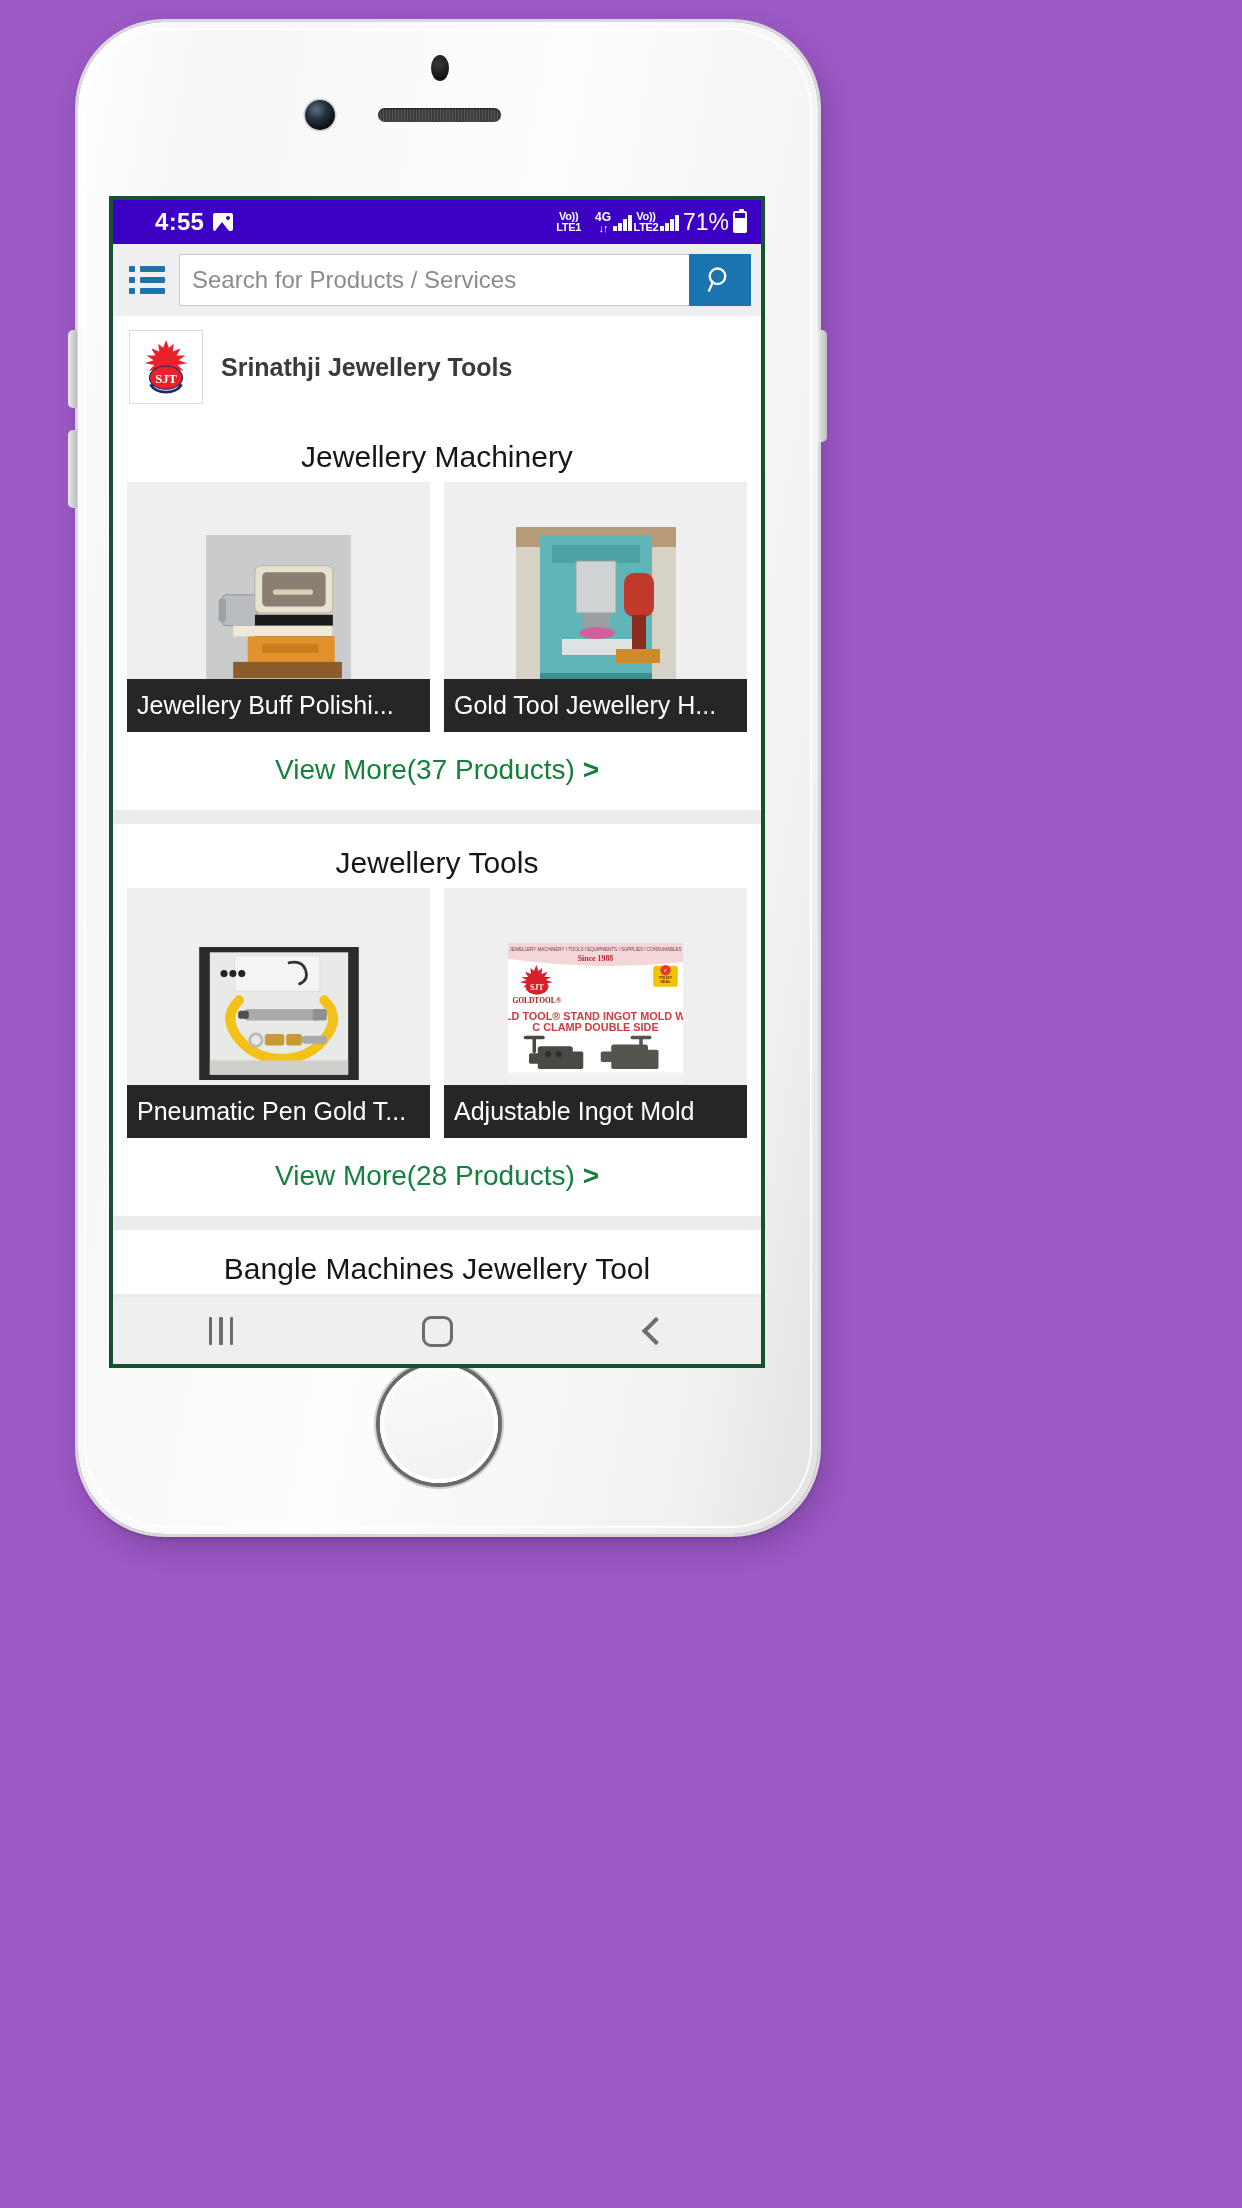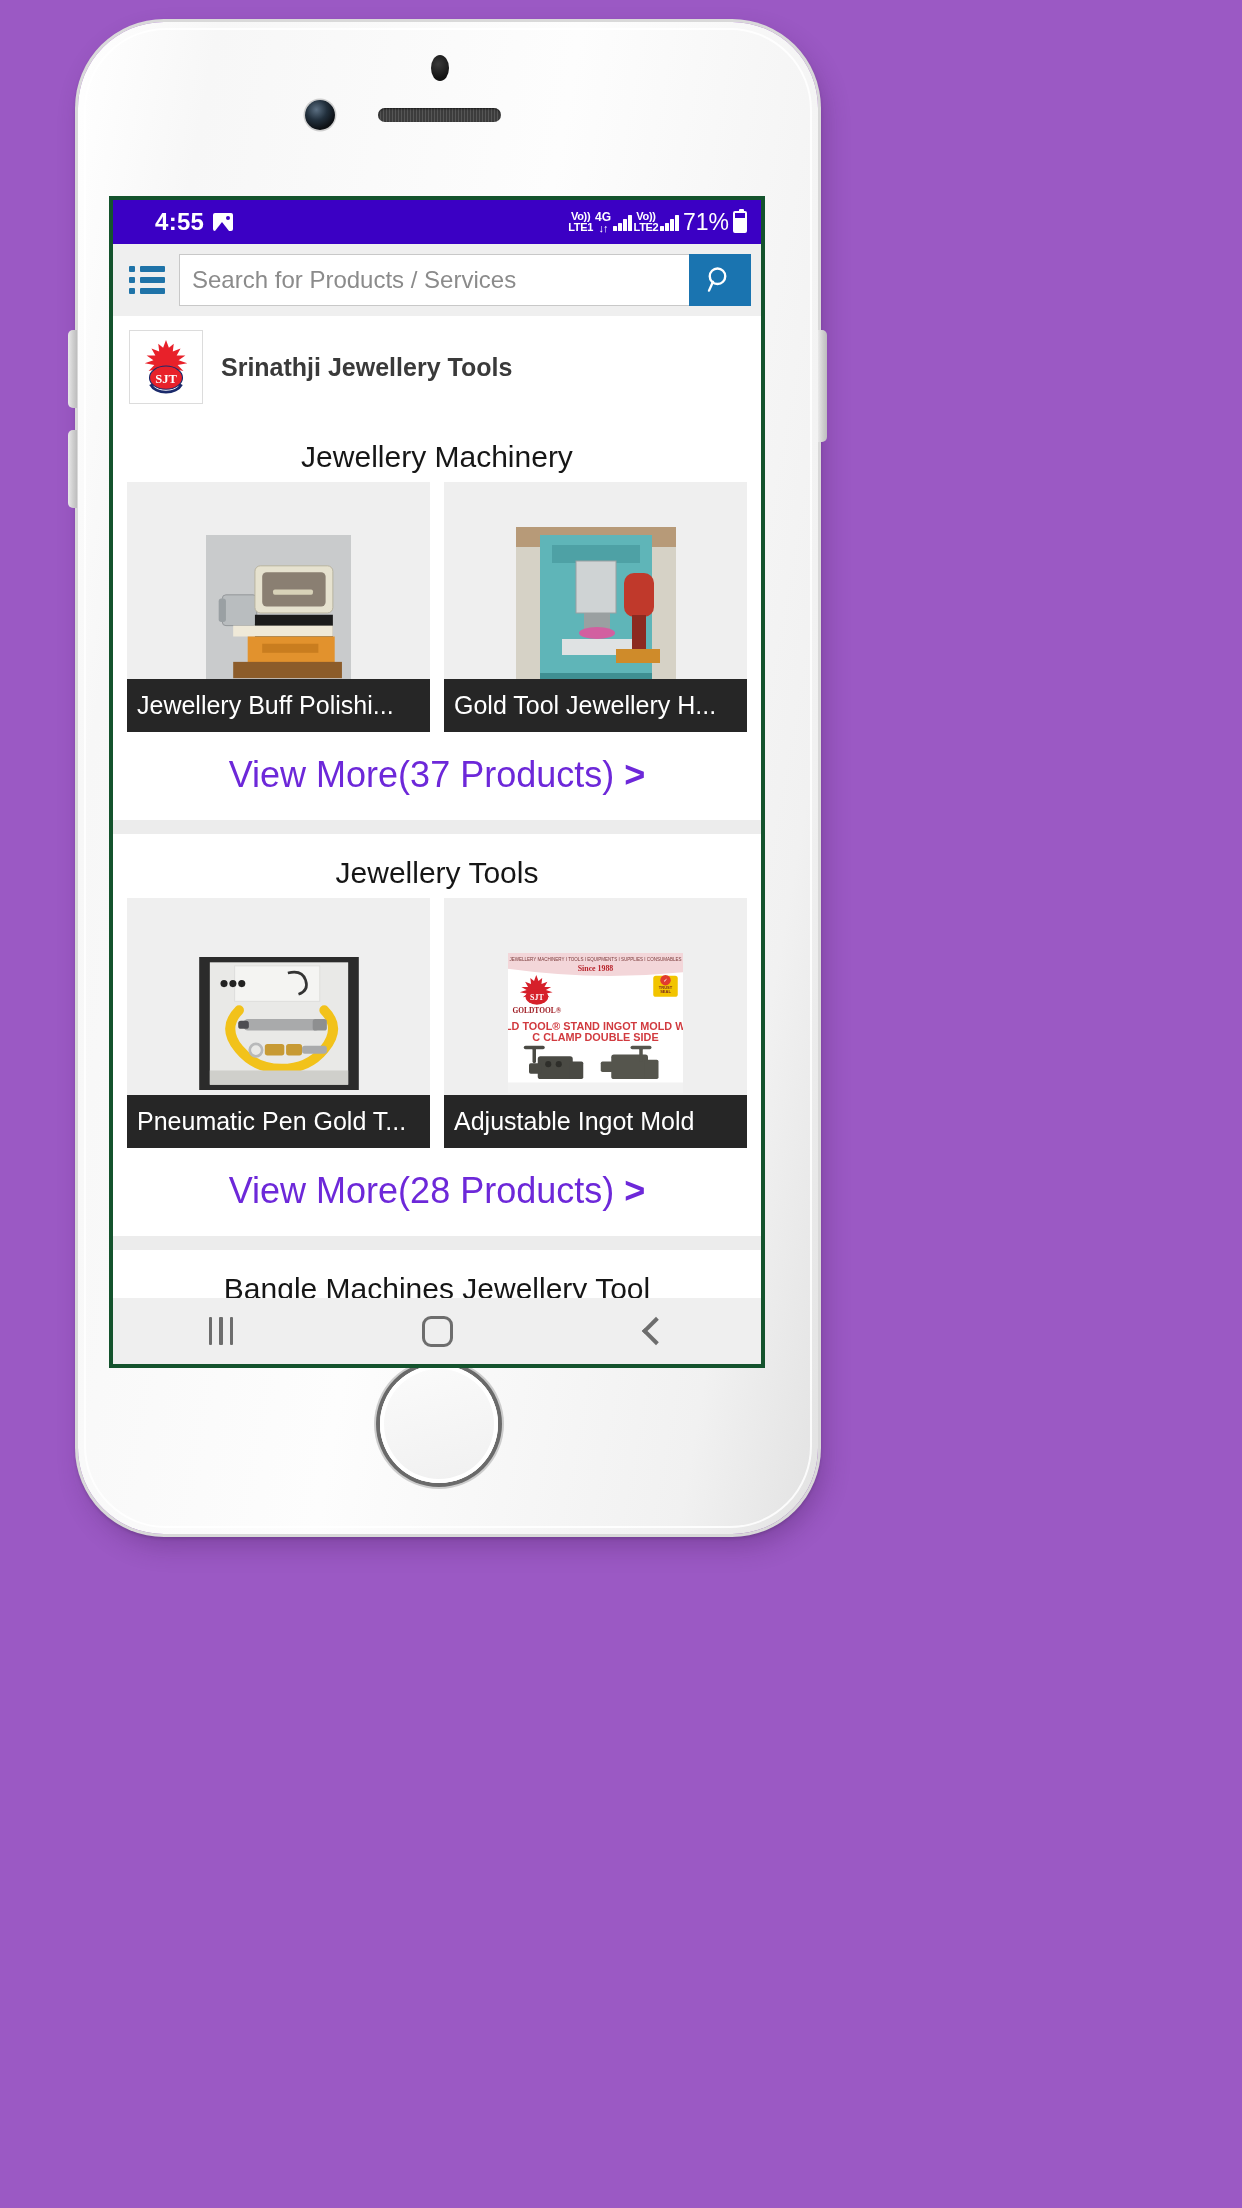--- a/index.html
+++ b/index.html
@@ -128,21 +128,21 @@
   }
   .status-right { display: flex; align-items: center; gap: 2px; }
   .volte-badge {
     display: flex; flex-direction: column; align-items: center;
     line-height: 1; font-weight: 700;
   }
   .volte-badge .volte-top { font-size: 11px; letter-spacing: -0.3px; }
   .volte-badge .volte-bot { font-size: 11px; letter-spacing: -0.3px; }
   .net-type {
     display: flex; flex-direction: column; align-items: center;
-    line-height: 1; font-weight: 700; font-size: 12px;
+    line-height: 1; font-weight: 700; font-size: 12px; margin-left: 12px;
   }
   .net-type .arrows { font-size: 11px; letter-spacing: -1px; }
   .signal-bars { display: flex; align-items: flex-end; gap: 1.5px; height: 17px; }
   .signal-bars i { display: block; width: 3.5px; background: #ffffff; border-radius: 0.5px; }
   .signal-bars i:nth-child(1) { height: 5px; }
   .signal-bars i:nth-child(2) { height: 8px; }
   .signal-bars i:nth-child(3) { height: 12px; }
   .signal-bars i:nth-child(4) { height: 16px; }
   #battery-percent { font-size: 23px; font-weight: 500; margin-left: 2px; }
   #battery-icon {
@@ -238,21 +238,21 @@
   .product-caption {
     position: absolute; left: 0; right: 0; bottom: 0;
     background: #262626; color: #ffffff;
     font-size: 25px; padding: 12px 8px 12px 10px;
     white-space: nowrap; overflow: hidden;
   }
   .view-more-row {
     text-align: center; padding: 22px 0 24px;
   }
   .view-more-link {
-    font-size: 36px; color: #6d28d9; text-decoration: none; cursor: pointer;
+    font-size: 28px; color: #15803d; text-decoration: none; cursor: pointer;
   }
   .view-more-link .chev { font-weight: 700; }
 
   
   #android-nav {
     height: 66px; background: #efefef;
     display: flex; align-items: center; justify-content: space-around;
     flex: 0 0 auto;
   }
   .nav-btn { cursor: pointer; display: flex; align-items: center; justify-content: center; width: 90px; height: 100%; }

